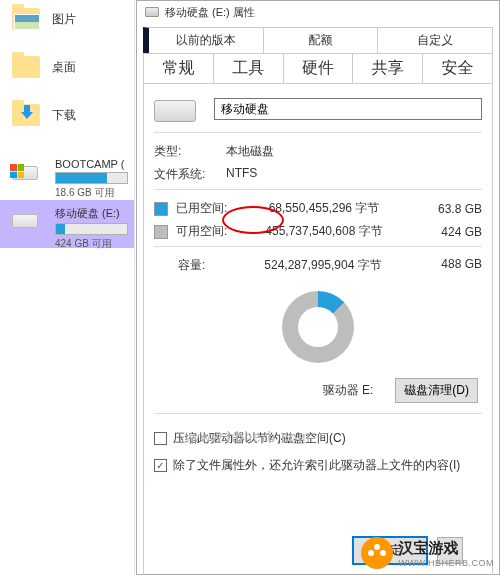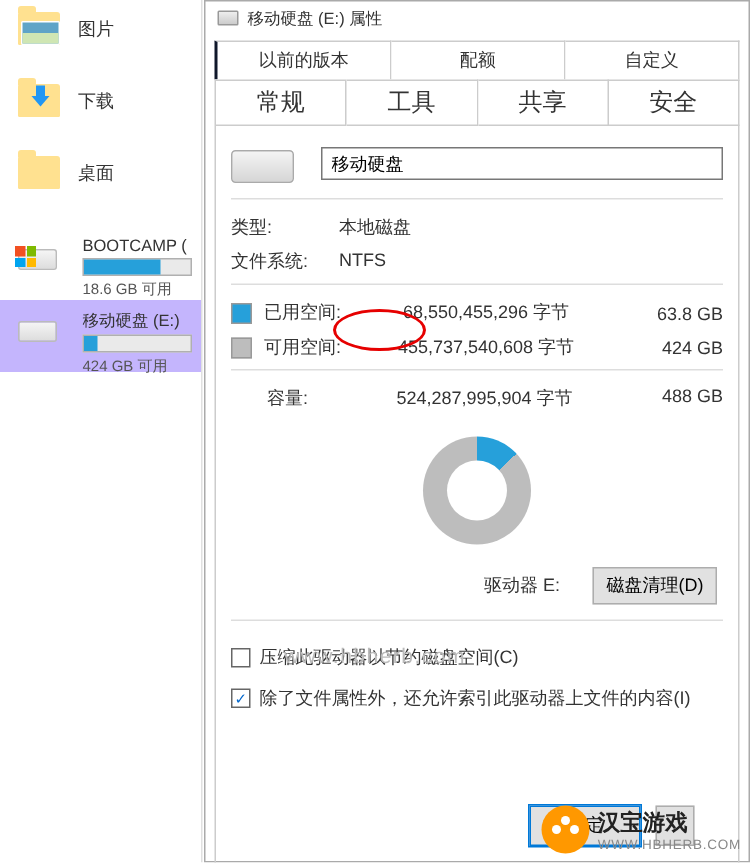--- a/index.html
+++ b/index.html
@@ -32,21 +32,21 @@
     .drive-free { font-size:10px; color:#555; margin-top:2px; white-space:nowrap; overflow:hidden;}
 
     
     .dialog { position:absolute; left:136px; top:0; right:0; height:575px; border:1px solid #aaa; background:#fff; }
     .dialog-title { height:22px; display:flex; align-items:center; padding:0 8px; font-size:11px; gap:6px;}
     .small-disk { width:14px; height:10px; background:linear-gradient(#eee,#ccc); border:1px solid #999; border-radius:1px;}
 
     .tab-rows { padding: 4px 6px 0 6px; }
     .tab-row { display:flex; border-bottom: none; }
     .tab-row.top .tab { flex:1; text-align:center; padding:4px 0; border:1px solid #ccc; border-bottom:none; background:#fff; font-size:12px; border-left:none;}
-    .tab-row.top .tab:first-child { border-left:2px solid #0f172a; }
+    .tab-row.top .tab:first-child { border-left:6px solid #0f172a; }
     .tab-row.bottom { }
     .tab-row.bottom .tab { flex:1; text-align:center; padding:4px 0; border:1px solid #ccc; background:#fff; font-size:16px; border-left:none;}
     .tab-row.bottom .tab:first-child { border-left:1px solid #ccc; }
     .tab.active { background:#fff; border-bottom:1px solid #fff; position:relative; z-index:2;}
     .tab-page { border:1px solid #ccc; border-top:none; margin:0 6px; padding: 12px 10px 10px 10px; position:relative; height: calc(100% - 80px); }
 
     .row { display:flex; align-items:center; margin-bottom:10px;}
     .big-disk { width:42px; height:22px; background:linear-gradient(#f4f4f4,#d6d6d6); border:1px solid #aaa; border-radius:3px; margin-top:4px;}
     .name-input { flex:1; margin-left:18px; border:1px solid #777; height:22px; padding:0 6px; font-size:12px;}
     .hr { border:none; border-top:1px solid #ddd; margin:6px 0 10px 0;}
@@ -99,29 +99,29 @@
     <div class="qi-icon">
         <div class="folder-shape">
           <div class="pic-inner"></div>
         </div>
       </div>
     <div class="qi-label">图片</div>
   </div>
   <div class="quick-item">
     <div class="qi-icon">
         <div class="folder-shape"></div>
-        <div class="dl-arrow"></div>
-      </div>
-    <div class="qi-label">下载</div>
+      </div>
+    <div class="qi-label">桌面</div>
   </div>
   <div class="quick-item">
     <div class="qi-icon">
         <div class="folder-shape"></div>
-      </div>
-    <div class="qi-label">桌面</div>
+        <div class="dl-arrow"></div>
+      </div>
+    <div class="qi-label">下载</div>
   </div>
 
   <div class="drive-list">
     <div class="drive-item">
       <div class="drive-icon">
         <div class="win-logo">
             <span></span>
             <span></span>
             <span></span>
             <span></span>
@@ -159,20 +159,21 @@
 
   <div class="tab-rows">
     <div class="tab-row top">
       <div class="tab">以前的版本</div>
       <div class="tab">配额</div>
       <div class="tab">自定义</div>
     </div>
     <div class="tab-row bottom">
       <div class="tab active">常规</div>
       <div class="tab">工具</div>
+      <div class="tab">硬件</div>
       <div class="tab">共享</div>
       <div class="tab">安全</div>
     </div>
   </div>
 
   <div class="tab-page">
     <div class="row">
       <div class="big-disk"></div>
       <input class="name-input" value="移动硬盘" style="">
     </div>

